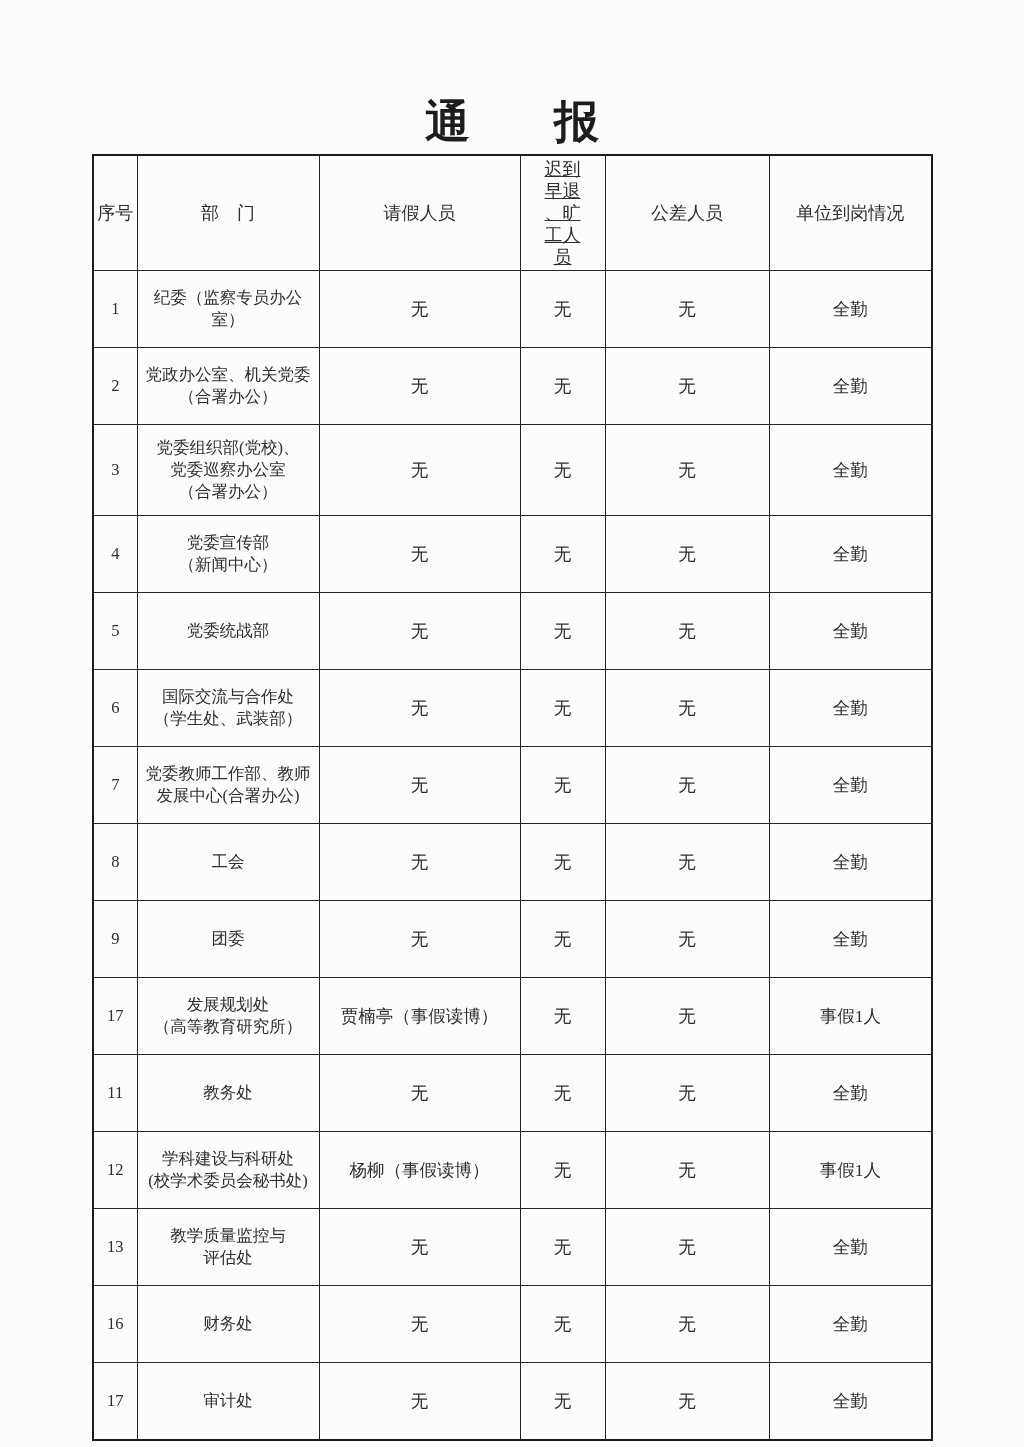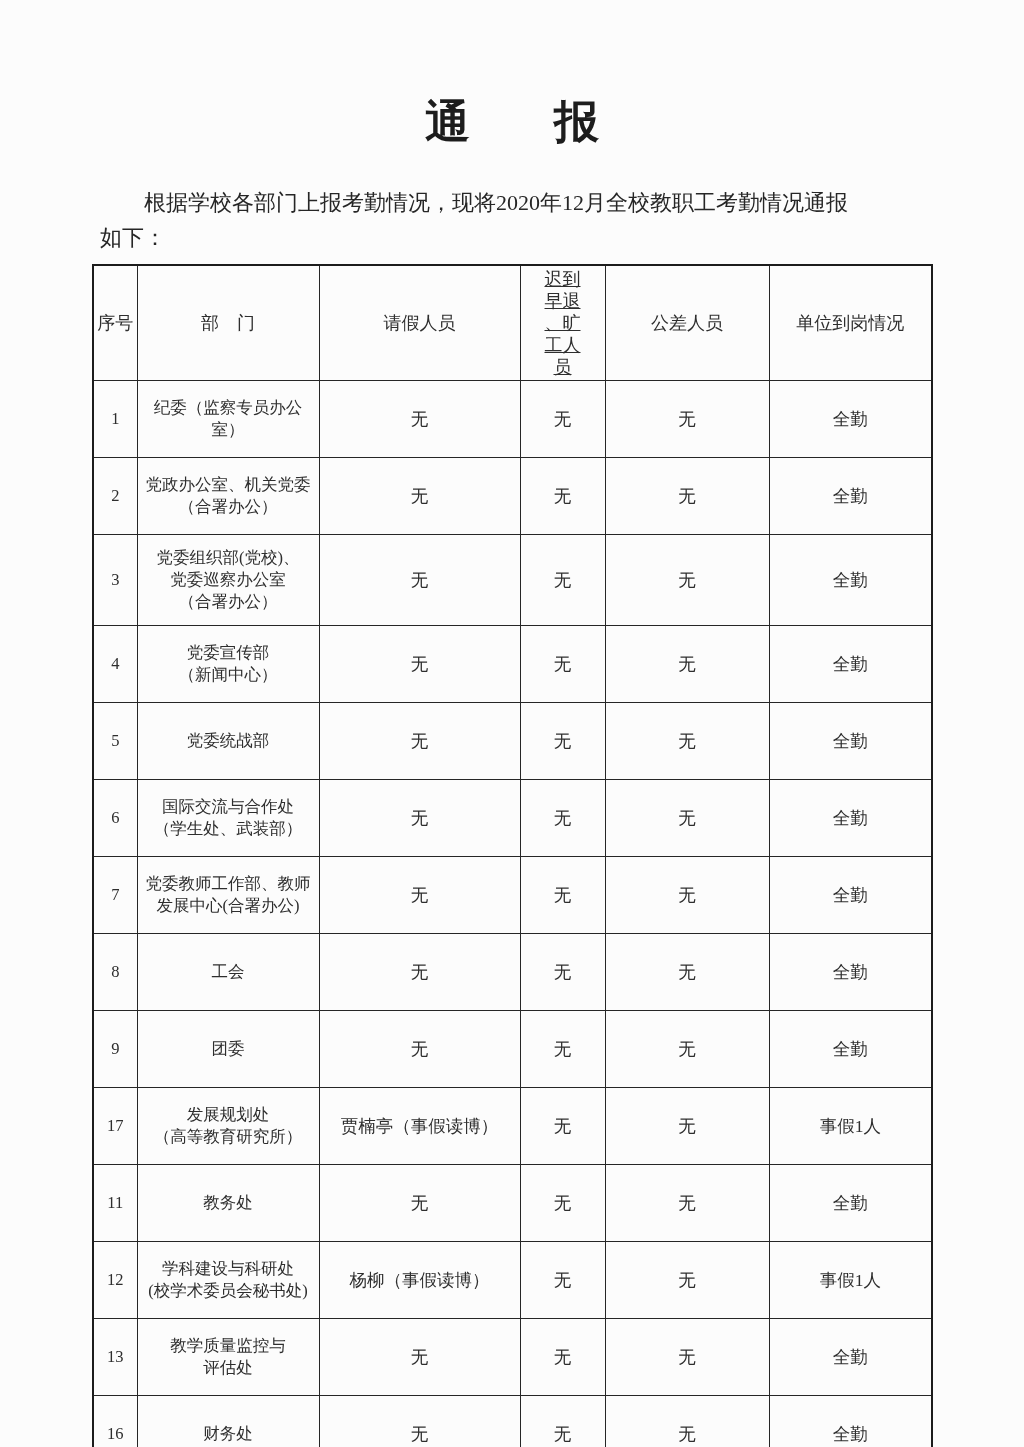--- a/index.html
+++ b/index.html
@@ -80,22 +80,20 @@
 </head>
 <body>
 
 <div class="page">
 
   <h1 class="doc-title">
     <span>通</span>
     <span>报</span>
   </h1>
 
-  <p class="intro">根据学校各部门上报考勤情况，现将2020年12月全校教职工考勤情况通报
-如下：</p>
 
   <table class="report">
     <colgroup>
       <col style="width:44px">
       <col style="width:182px">
       <col style="width:201px">
       <col style="width:85px">
       <col style="width:164px">
       <col style="width:163px">
     </colgroup>

